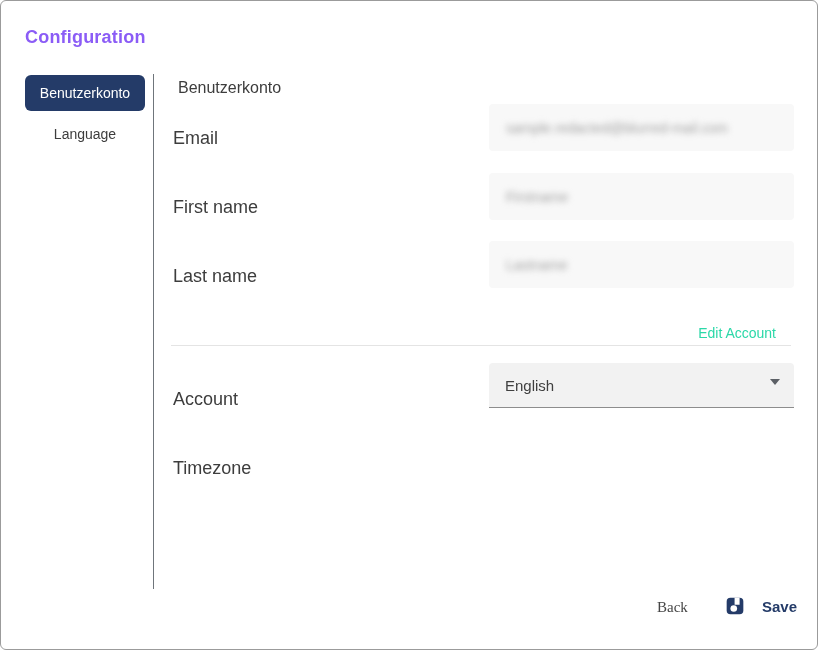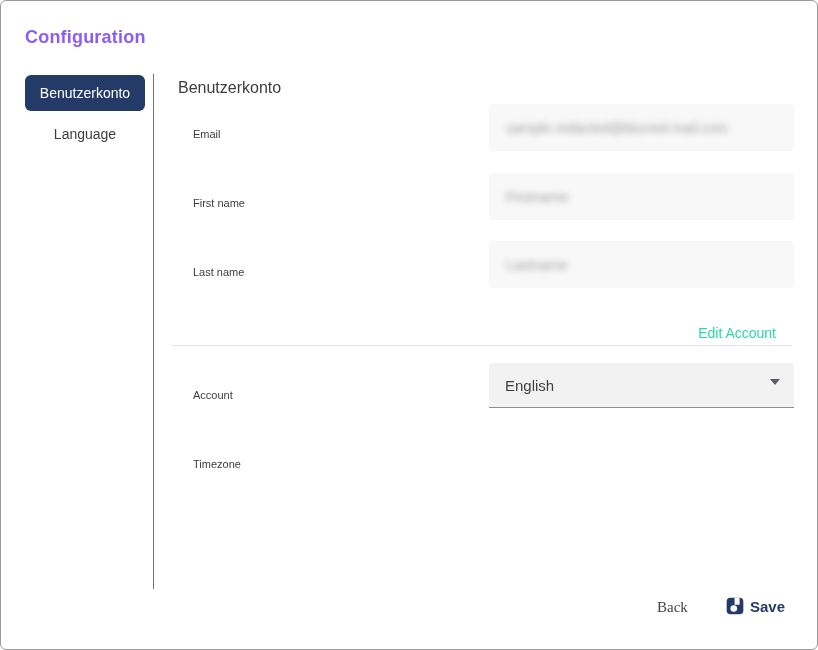--- a/index.html
+++ b/index.html
@@ -34,21 +34,21 @@
     top:117px; height:32px; color:var(--text-dark); background:transparent;
   }
   .v-divider{
     position:absolute; left:152px; top:73px; width:1px; height:515px; background:#6f757b;
   }
   
   .content-heading{
     position:absolute; left:177px; top:78px; font-size:16px; color:var(--text-dark);
   }
   .field-label{
-    position:absolute; left:192px; font-size:11px; color:var(--text-dark);
+    position:absolute; left:172px; font-size:18px; color:var(--text-dark);
   }
   .field-input{
     position:absolute; left:488px; width:305px; height:47px;
     background:var(--field-bg); border-radius:4px;
     display:flex; align-items:center; padding-left:17px; cursor:text;
   }
   .redacted{
     font-size:14px; color:#a2a2a2; filter:blur(3px); user-select:none; white-space:nowrap;
     overflow:hidden; max-width:270px;
   }
@@ -69,21 +69,21 @@
     width:0; height:0; border-left:5px solid transparent; border-right:5px solid transparent;
     border-top:6px solid #5c6066; margin-top:-6px;
   }
   
   .back-btn{
     position:absolute; left:650px; top:596px; padding:2px 6px;
     font-size:15px; color:#454545; cursor:pointer; background:none; border:none;
     font-family:Liberation Serif, serif;
   }
   .save-btn{
-    position:absolute; left:720px; top:593px; display:flex; align-items:center; gap:5px;
+    position:absolute; left:720px; top:593px; display:flex; align-items:center; gap:17px;
     background:none; border:none; cursor:pointer; padding:2px 4px;
     font-family:"Liberation Sans", sans-serif;
   }
   .save-btn .save-label{ font-size:15px; font-weight:bold; color:var(--navy); }
   .save-btn svg{ display:block; }
 </style>
 </head>
 <body>
 
 <div class="dialog">

